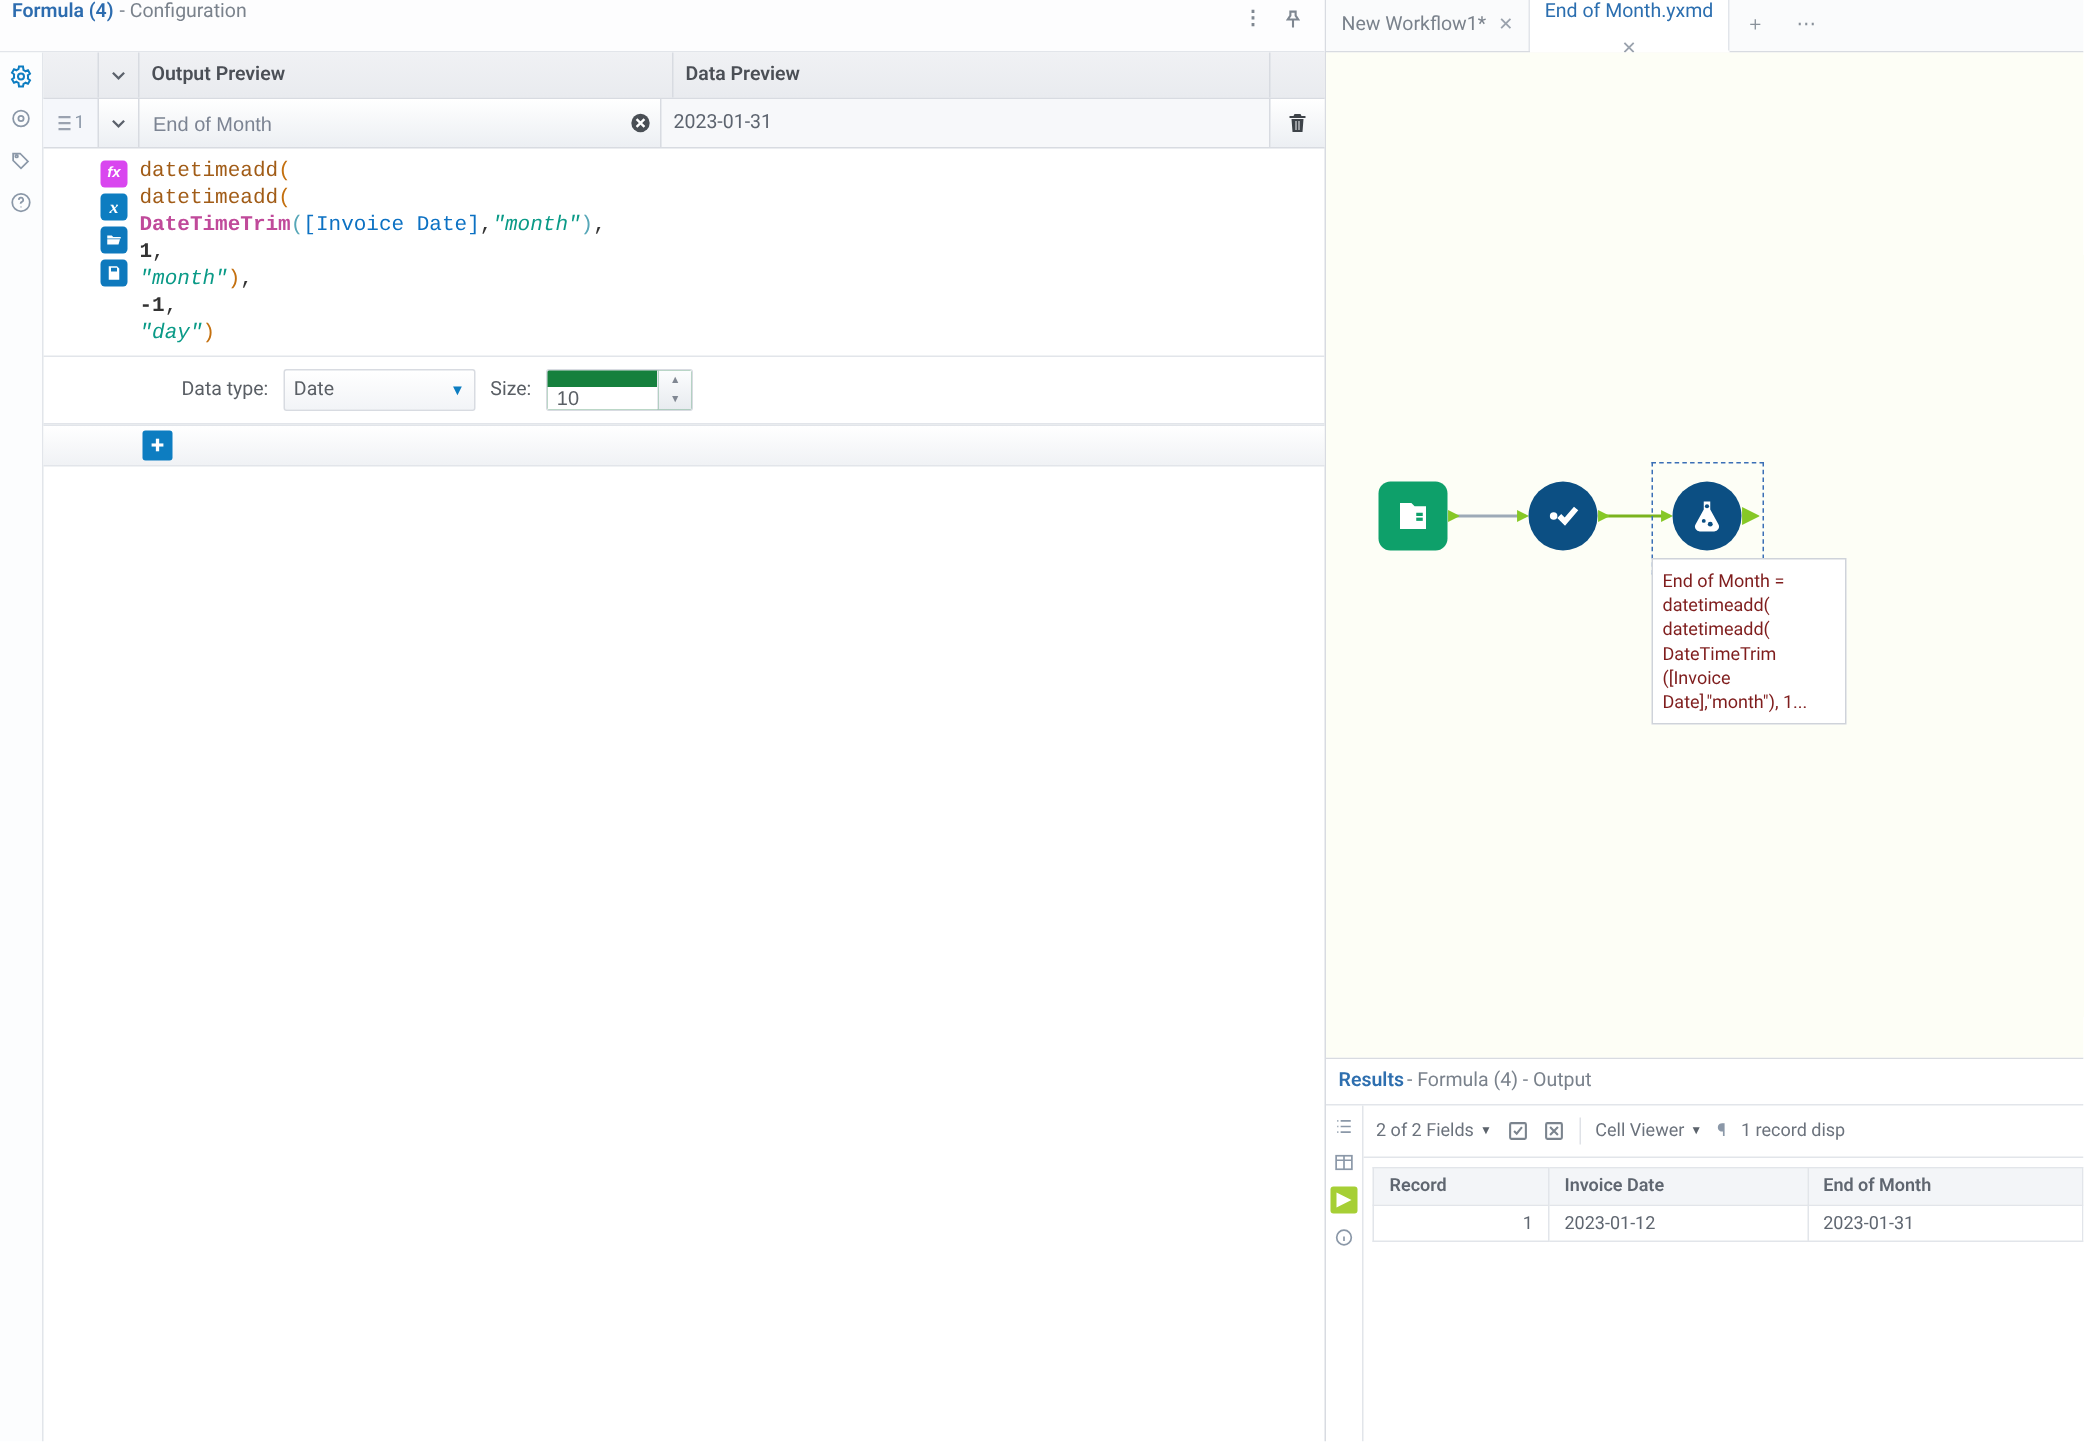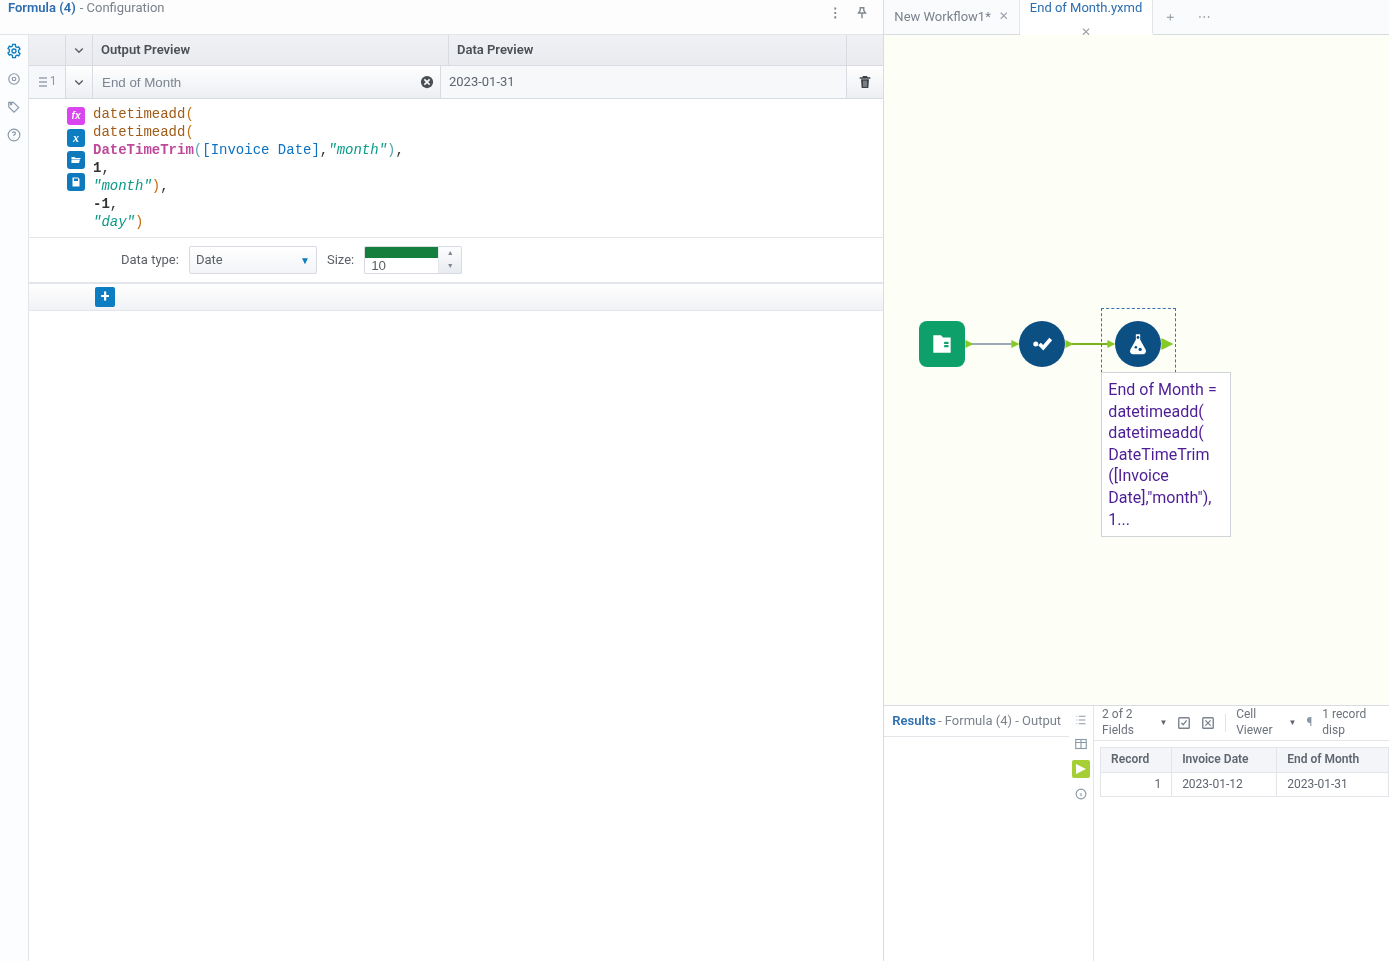--- a/index.html
+++ b/index.html
@@ -198,24 +198,24 @@
   .wire.w1{top:308px;left:83px;width:50px;}
   .wire.w1::before,.wire.w1::after{content:"";position:absolute;top:-3px;width:8px;height:8px;background:#86c826;}
   .wire.w1::before{left:-2px;clip-path:polygon(0 0,100% 50%,0 100%);}  
   .wire.w1::after{right:-2px;clip-path:polygon(0 0,100% 50%,0 100%);}  
   .wire.w2{top:308px;left:183px;width:46px;background:#7bb31e;}
   .wire.w2::before,.wire.w2::after{content:"";position:absolute;top:-3px;width:8px;height:8px;background:#86c826;}
   .wire.w2::before{left:-2px;clip-path:polygon(0 0,100% 50%,0 100%);}  
   .wire.w2::after{right:-2px;clip-path:polygon(0 0,100% 50%,0 100%);}  
   .node-anno{
     position:absolute;left:217px;top:337px;width:116px;
-    border:1px solid #cfd3da;background:#fff;padding:6px;color:#4c1d95;font-size:16px;line-height:1.35;
+    border:1px solid #cfd3da;background:#fff;padding:6px;color:#7f1d1d;font-size:12px;line-height:1.35;
   }
   .results{
-    height:255px;border-top:1px solid var(--border);display:flex;flex-direction:row;background:#fff;
+    height:255px;border-top:1px solid var(--border);display:flex;flex-direction:column;background:#fff;
   }
   .res-title{
     height:30px;display:flex;align-items:center;padding:0 8px;border-bottom:1px solid var(--border-soft);color:var(--text-muted);
   }
   .res-title b{color:#2e6faf;font-weight:600;margin-right:2px;}
   .res-body{flex:1;display:flex;min-height:0;}
   .res-side{width:24px;display:flex;flex-direction:column;align-items:center;gap:8px;padding:6px 0;border-right:1px solid var(--border-soft);}
   .res-side .rs{width:16px;height:16px;display:flex;align-items:center;justify-content:center;border-radius:3px;color:#86909a;font-size:11px;cursor:pointer;}
   .res-side .rs.metro{background:#a6cf35;color:#fff;width:18px;height:18px;border-radius:2px;}
   .res-main{flex:1;display:flex;flex-direction:column;min-width:0;}

